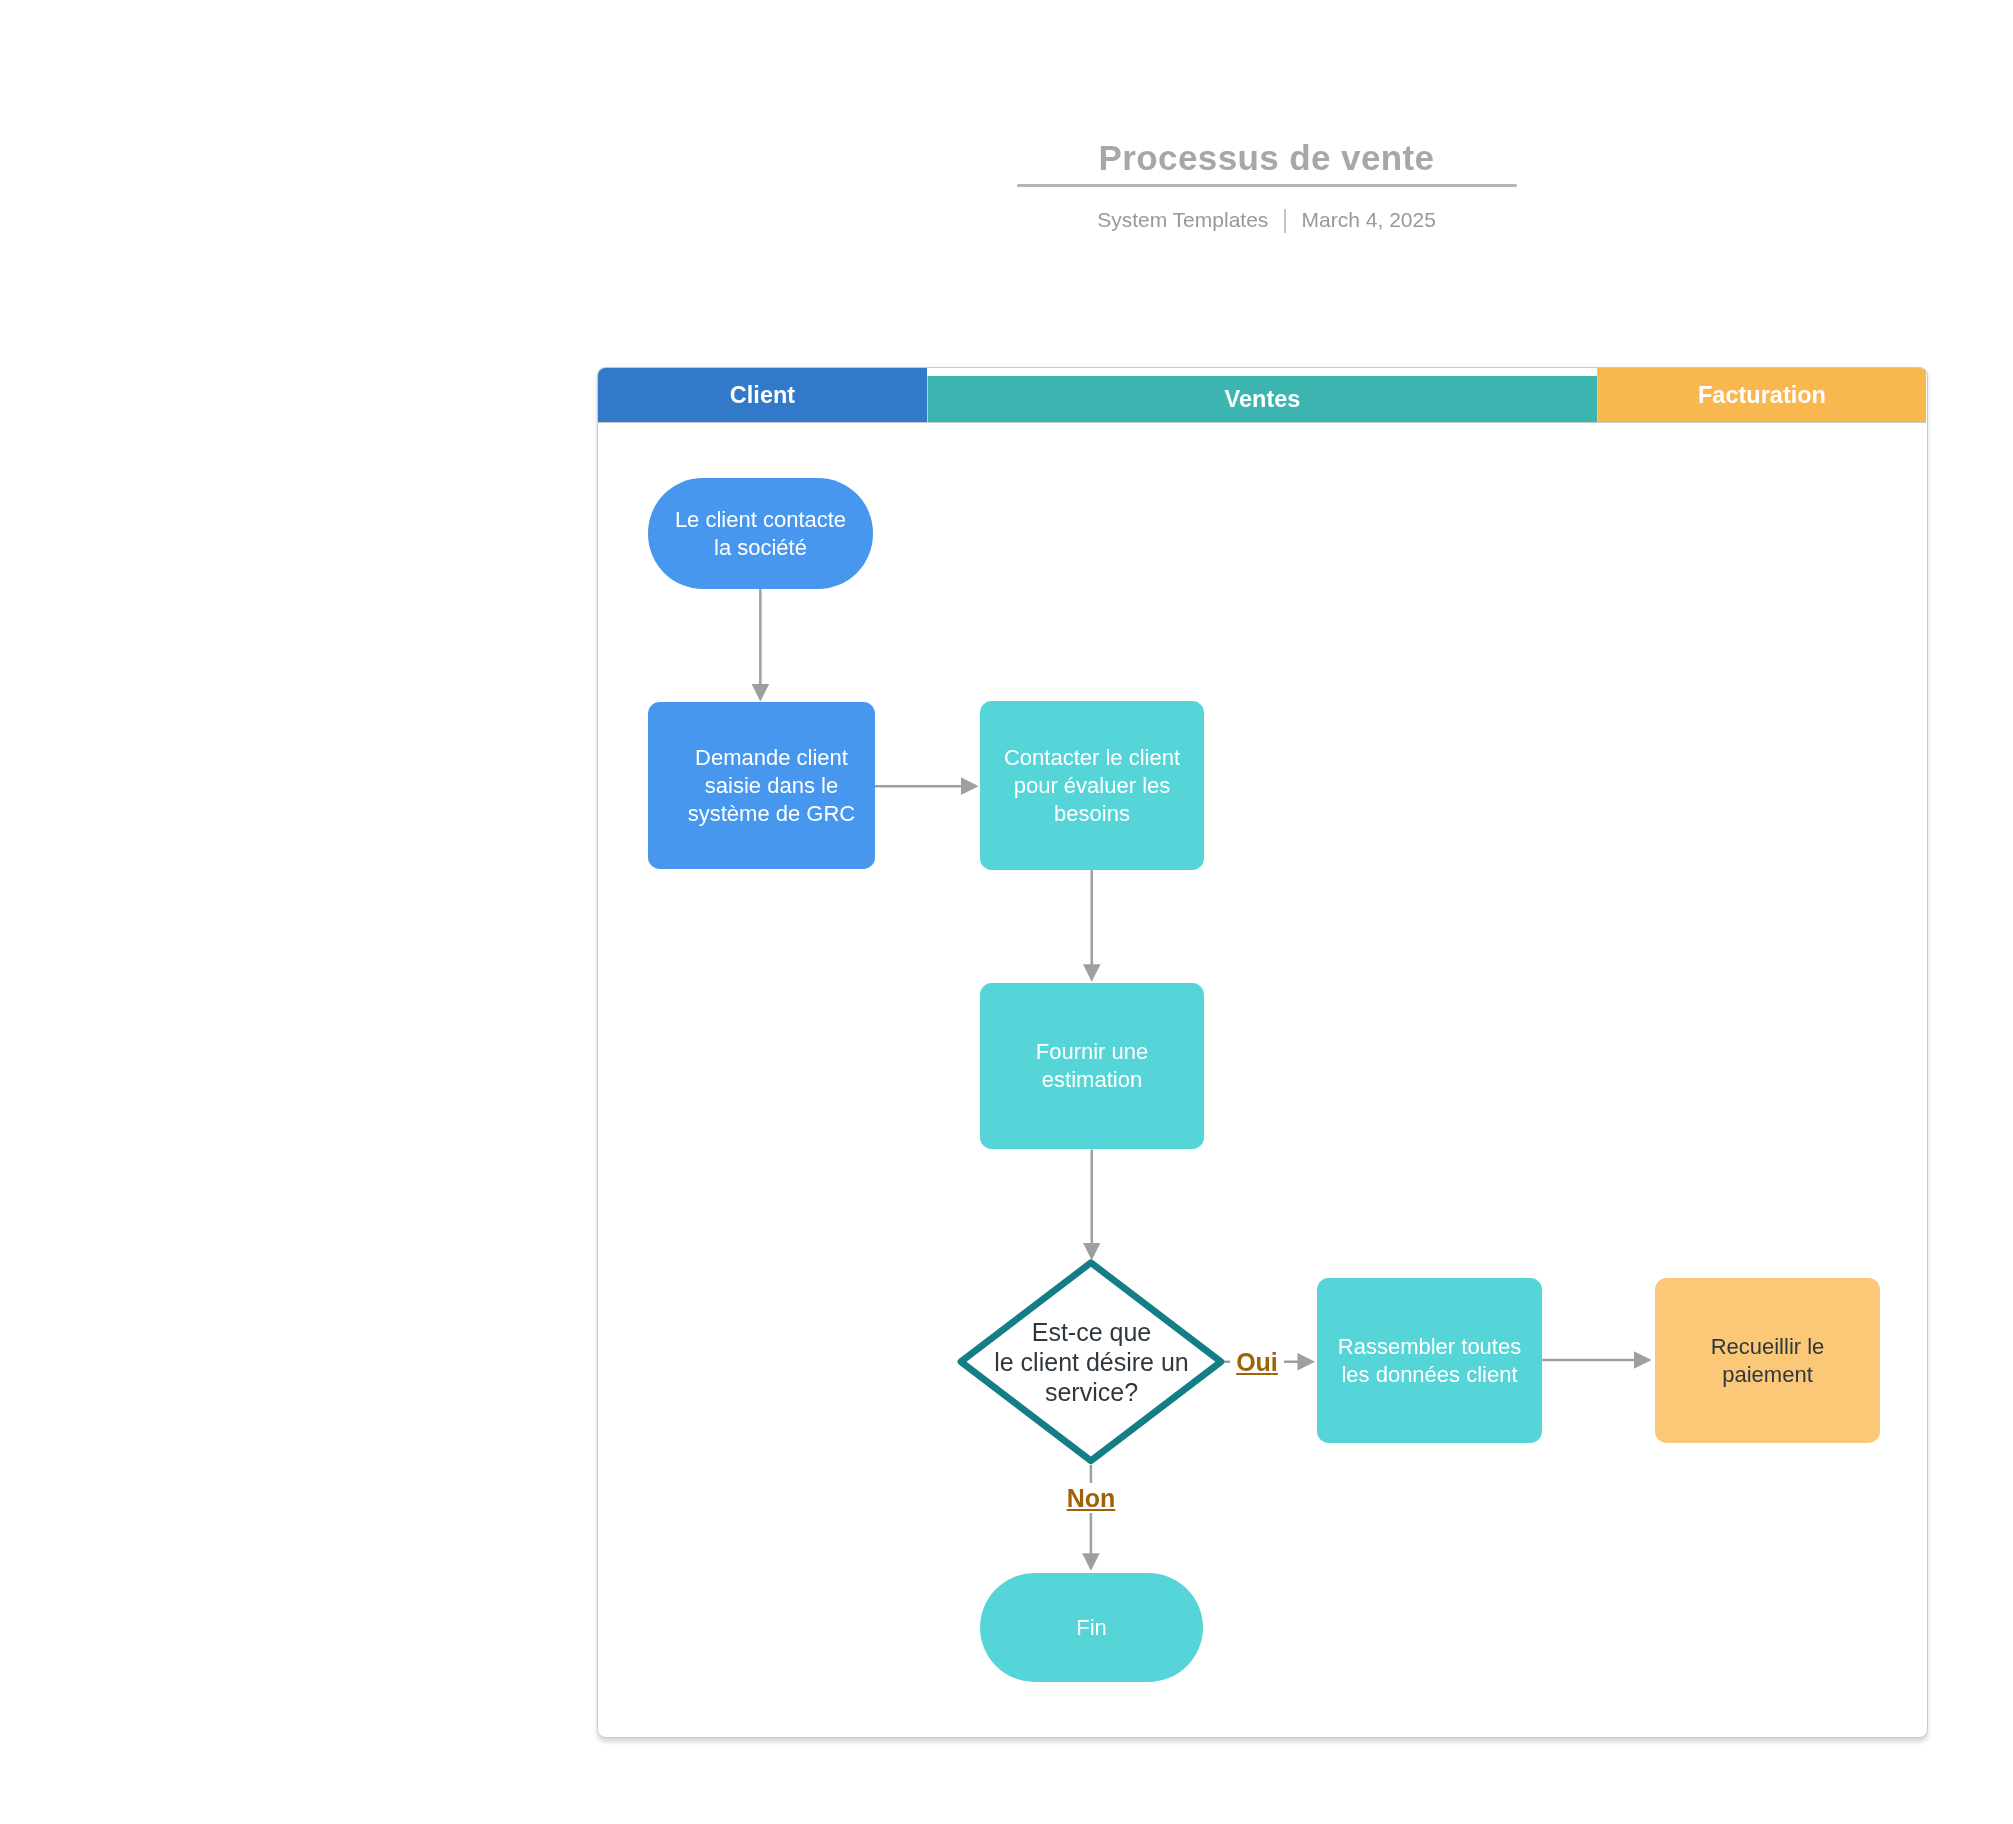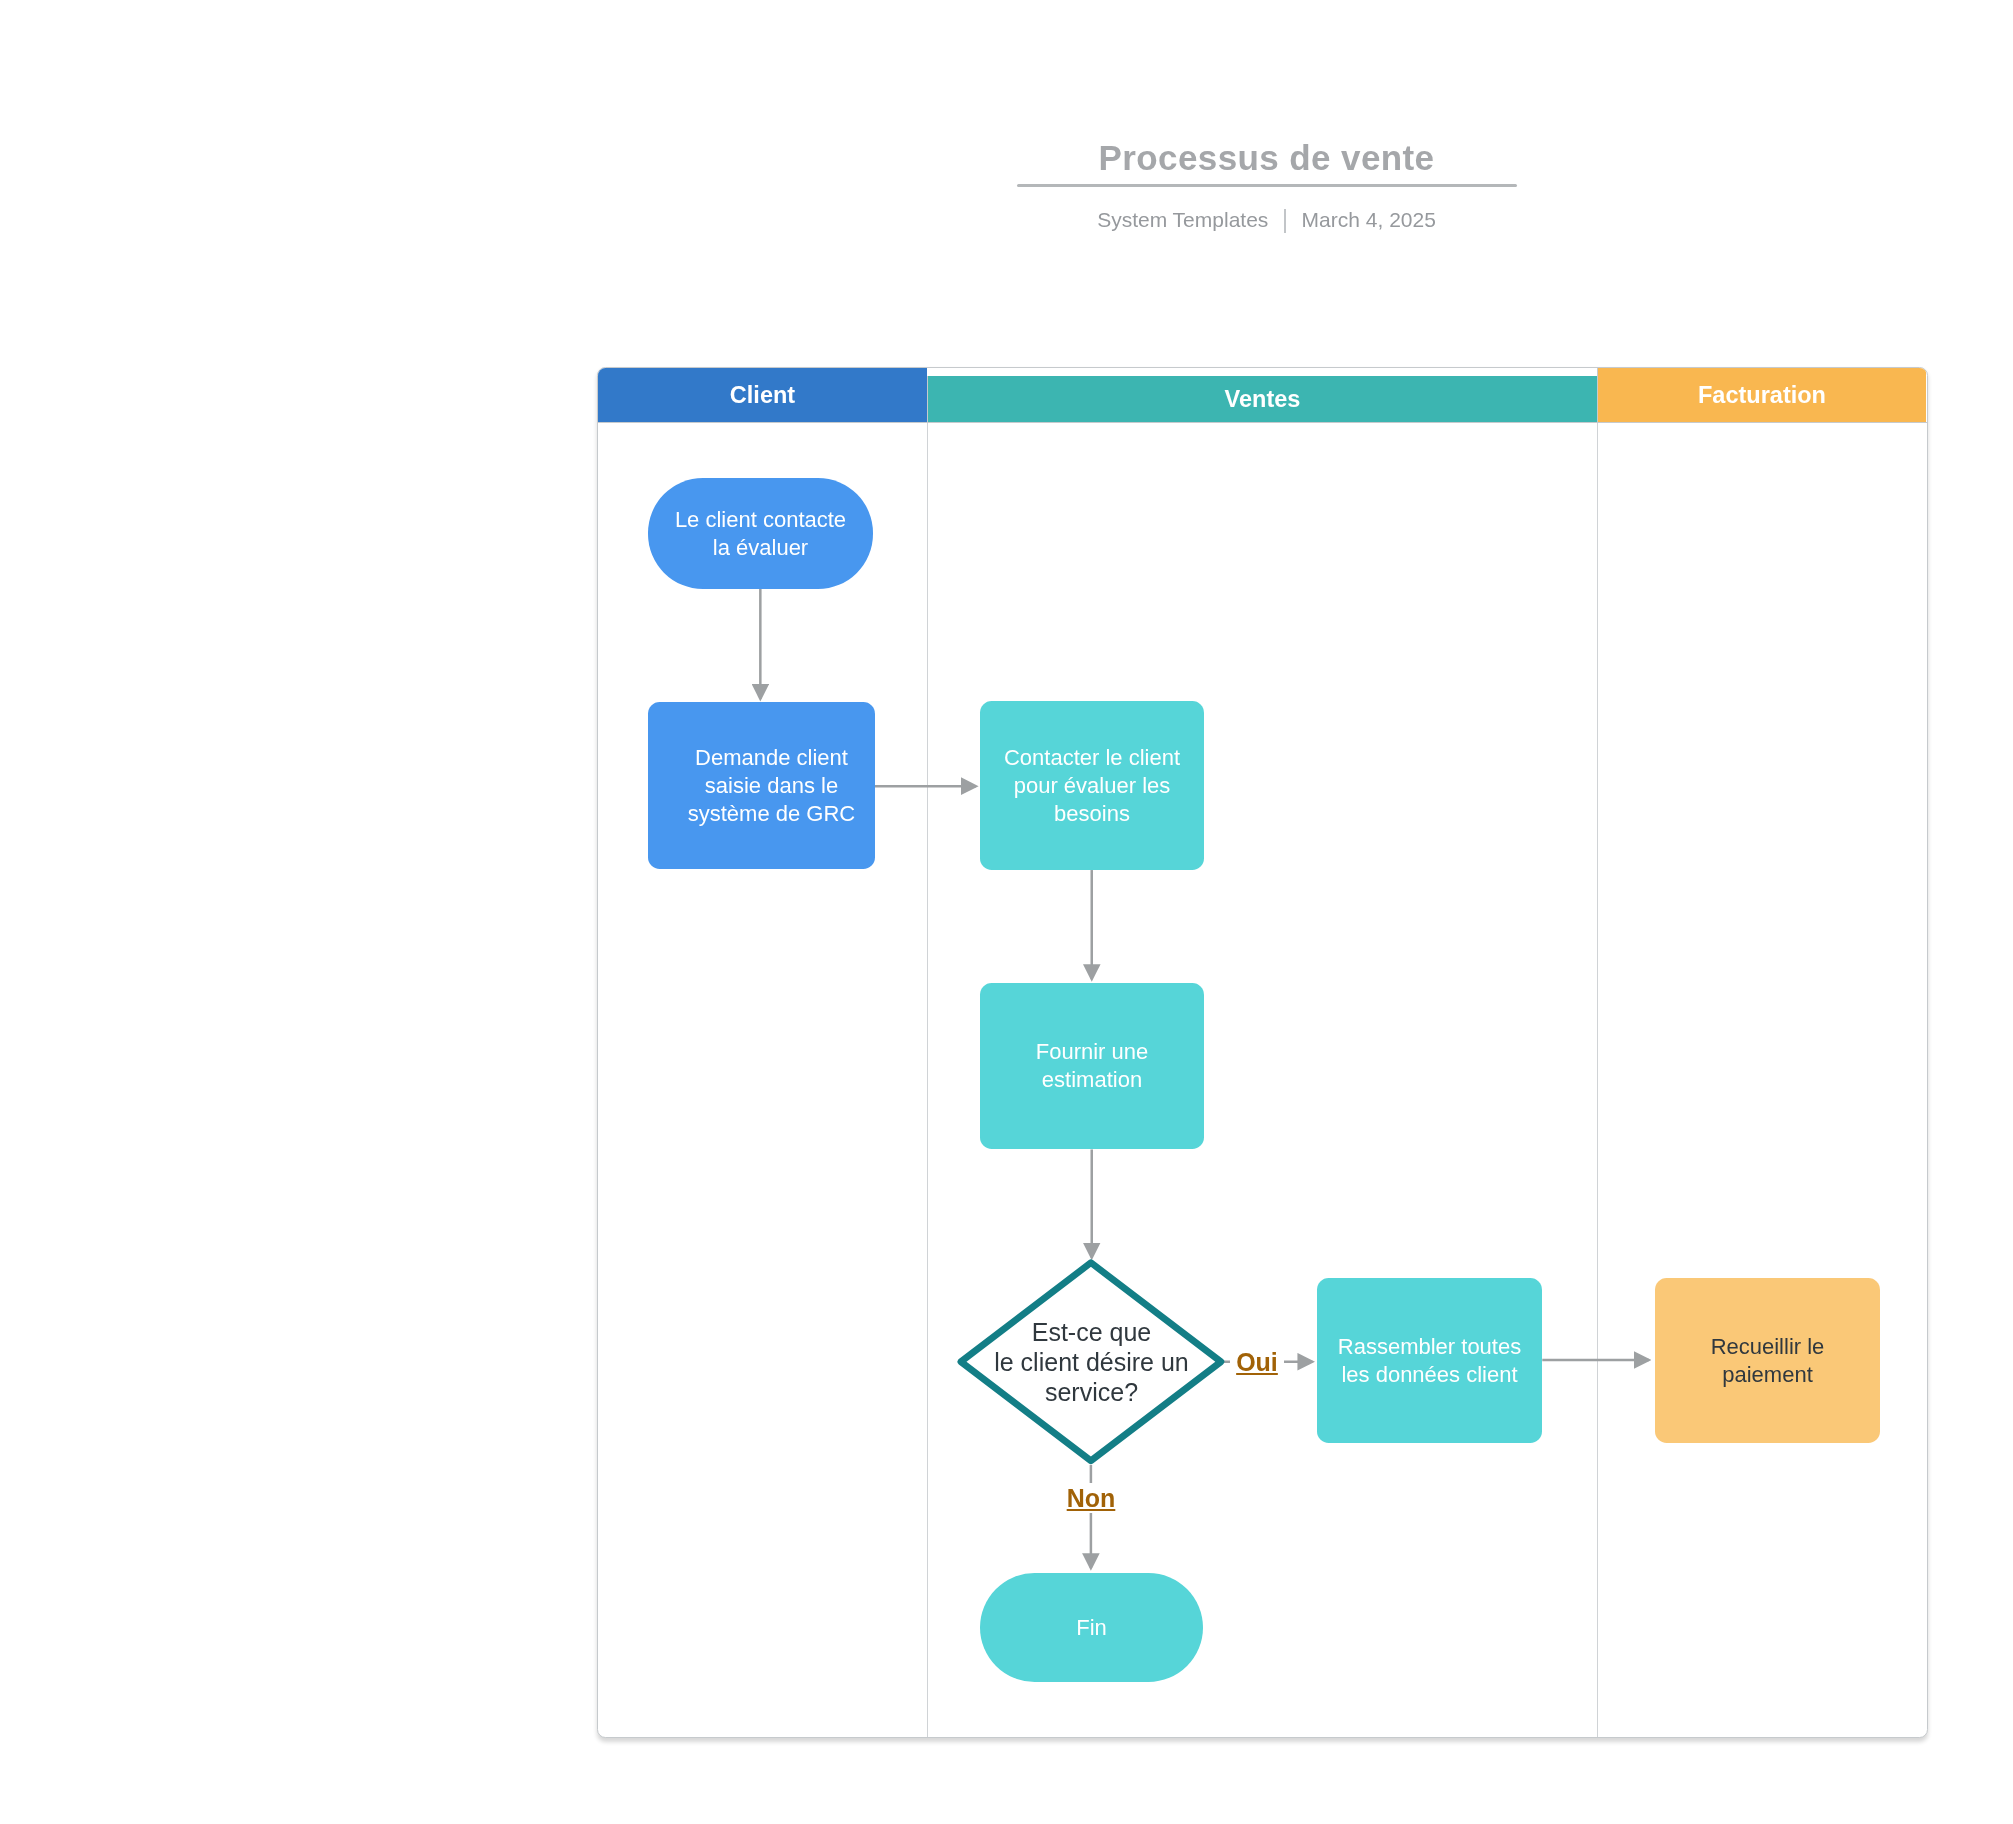--- a/index.html
+++ b/index.html
@@ -14,21 +14,21 @@
   .title-rule{width:500px;height:3.4px;background:#b4b7b9;border-radius:1.7px;margin:6.7px auto 0;}
   .subtitle{margin-top:20px;display:flex;align-items:center;justify-content:center;gap:13.4px;
     font-size:21px;color:#96999d;line-height:25px;}
   .meta-divider{color:#c2c5c8;font-size:25px;font-weight:300;}
 
   
   .lane-table{
     position:absolute;left:597px;top:367px;width:1331px;height:1371px;z-index:1;
     border:1.7px solid #c6cacd;border-radius:8.4px;overflow:hidden;
     box-shadow:0 3.4px 4.2px rgba(0,0,0,.16);
-    display:flex;flex-direction:column;box-sizing:border-box;background:#fff;
+    display:flex;box-sizing:border-box;background:#fff;
   }
   .lane-headers{display:flex;height:54px;flex:0 0 54px;border-bottom:1.7px solid #c6cacd;}
   .lane-header{display:flex;align-items:center;justify-content:center;
     color:#ffffff;font-size:23.5px;font-weight:700;box-sizing:border-box;}
   .lane-header.client{width:329px;background:#3279c9;}
   .lane-header.ventes{width:670px;background:#3cb5b1;border-left:1.7px solid #c6cacd;margin-top:8px;}
   .lane-header.facturation{width:329px;background:#f9b750;border-left:1.7px solid #c6cacd;}
   .lane-body{flex:1;display:flex;}
   .lane{box-sizing:border-box;}
   .lane.client{width:329px;}
@@ -109,21 +109,21 @@
       <path d="M1301 1370 V 1499" marker-end="url(#arrow)"></path>
       <path d="M1455 1623 H 1564" marker-end="url(#arrow)"></path>
       <path d="M1838 1621 H 1965" marker-end="url(#arrow)"></path>
       <path d="M1300 1746 V 1869" marker-end="url(#arrow)"></path>
     </g>
     <polygon points="1300,1505 1455,1623 1300,1741 1145,1623" fill="#ffffff" stroke="#137e86" stroke-width="8" stroke-linejoin="round"></polygon>
   </svg>
 
   <div class="node" id="node-start">
     <span class="node-label">Le client contacte
-la évaluer</span>
+la société</span>
   </div>
   <div class="node" id="node-crm">
     <span class="node-label">Demande client
 saisie dans le
 système de GRC</span>
   </div>
   <div class="node" id="node-contact">
     <span class="node-label">Contacter le client
 pour évaluer les
 besoins</span>

